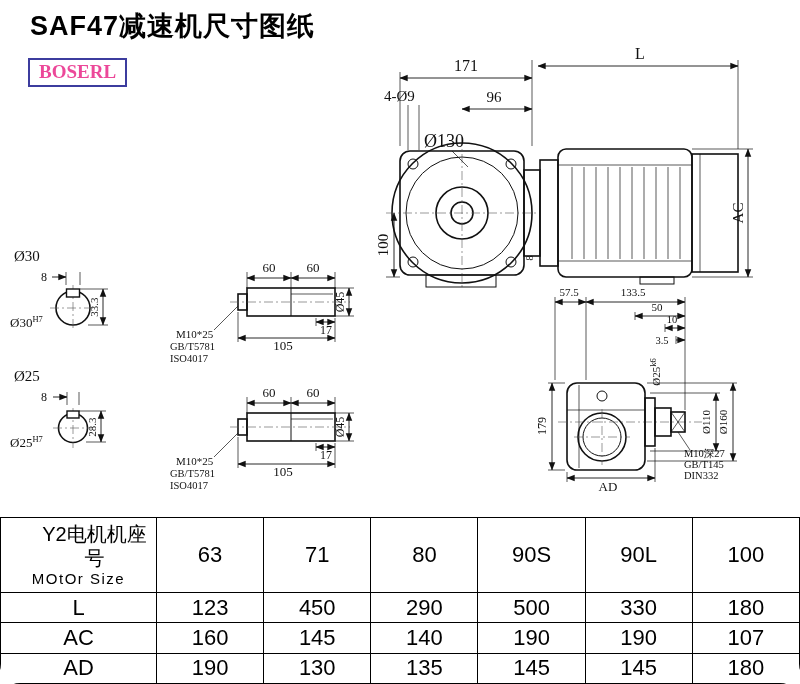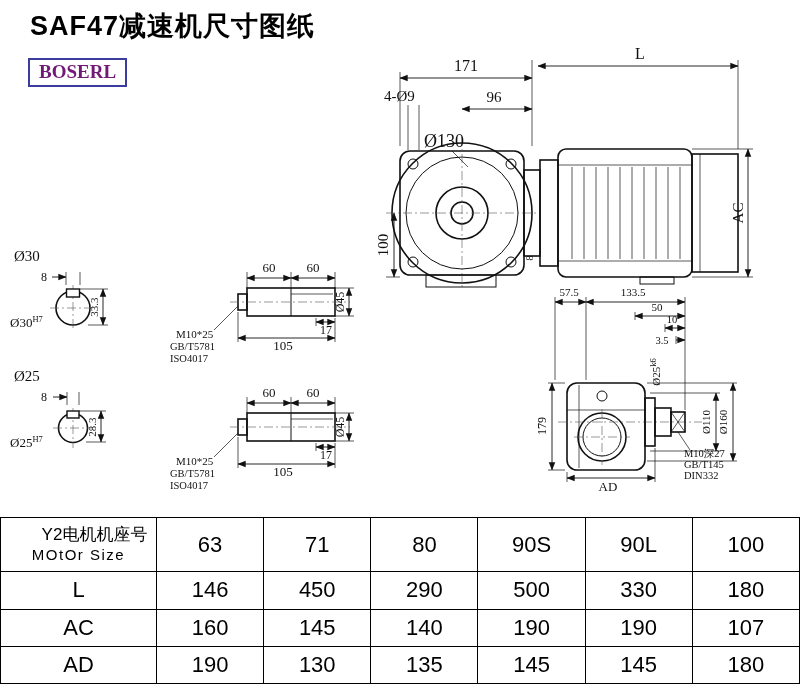--- a/index.html
+++ b/index.html
@@ -1,37 +1,37 @@
 <!DOCTYPE html>
 <html><head>
 <meta charset="utf-8">
 <style>
   html,body{margin:0;padding:0;background:#fff;}
   .canvas{position:relative;width:800px;height:684px;background:#fff;overflow:hidden;
-          font-family:"Liberation Sans",sans-serif;color:#000;}
+          font-family:"Liberation Sans",sans-serif;color:#000;border-radius:20px;}
   .title{position:absolute;left:30px;top:8px;font-size:27px;font-weight:bold;letter-spacing:1px;}
-  .brand{position:absolute;left:28px;top:58px;border:2px solid #3c3c9e;color:#701a75;
+  .brand{position:absolute;left:28px;top:58px;border:2px solid #3c3c9e;color:#ec4899;
          font-size:19px;font-weight:bold;padding:1px 9px 2px 9px;background:#fff;
          font-family:"Liberation Serif",serif;}
   svg.draw{position:absolute;left:0;top:0;}
   svg text{font-family:"Liberation Serif",serif;fill:#111;}
   .out{fill:none;stroke:#111;stroke-width:1.6;}
   .med{fill:none;stroke:#111;stroke-width:1;}
   .thin{fill:none;stroke:#111;stroke-width:0.7;}
   .cl{fill:none;stroke:#555;stroke-width:0.6;stroke-dasharray:9 3 2 3;}
   .dim{stroke:#111;stroke-width:0.9;fill:none;}
   .t16{font-size:16px;} .t15{font-size:15px;} .t13{font-size:13px;}
   .t12{font-size:12px;} .t11{font-size:11px;} .t10{font-size:10.5px;}
   .t18{font-size:18px;}
   .sup{font-size:8.5px;}
   table.spec{position:absolute;left:0;top:517px;width:800px;height:167px;
              border-collapse:collapse;table-layout:fixed;background:#fff;}
   table.spec td{border:1.6px solid #000;text-align:center;vertical-align:middle;
                 font-size:22px;padding:0;}
-  .head-cn{font-size:17px;line-height:1.2;margin-left:32px;}
+  .head-cn{font-size:20px;line-height:1.2;margin-left:32px;}
   .head-en{font-size:15px;letter-spacing:1.5px;line-height:1.2;}
   .rowlab{font-size:21px;}
 </style>
 </head>
 <body>
 
 <div class="canvas">
 
   <div class="title">SAF47减速机尺寸图纸</div>
   <div class="brand">BOSERL</div>
@@ -279,21 +279,21 @@
       </td>
       <td>63</td>
       <td>71</td>
       <td>80</td>
       <td>90S</td>
       <td>90L</td>
       <td>100</td>
     </tr>
     <tr>
       <td class="rowlab">L</td>
-      <td>146</td>
+      <td>123</td>
       <td>450</td>
       <td>290</td>
       <td>500</td>
       <td>330</td>
       <td>180</td>
     </tr>
     <tr>
       <td class="rowlab">AC</td>
       <td>160</td>
       <td>145</td>

